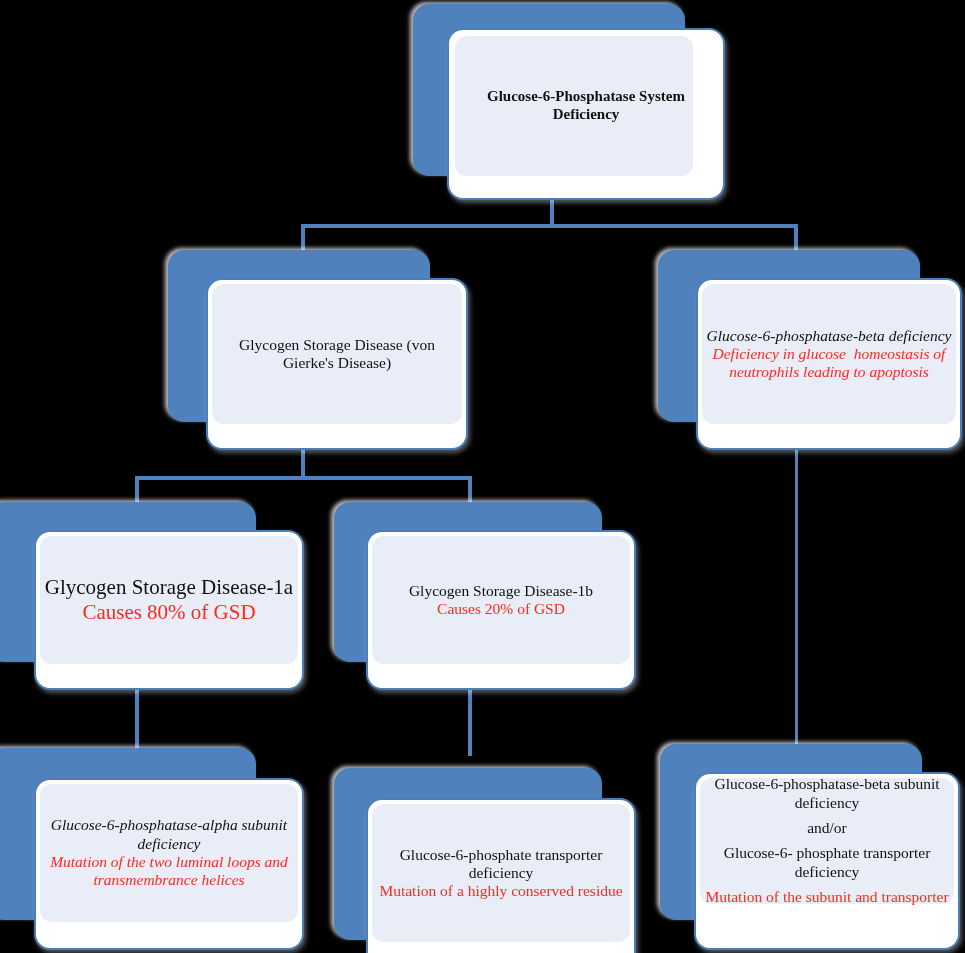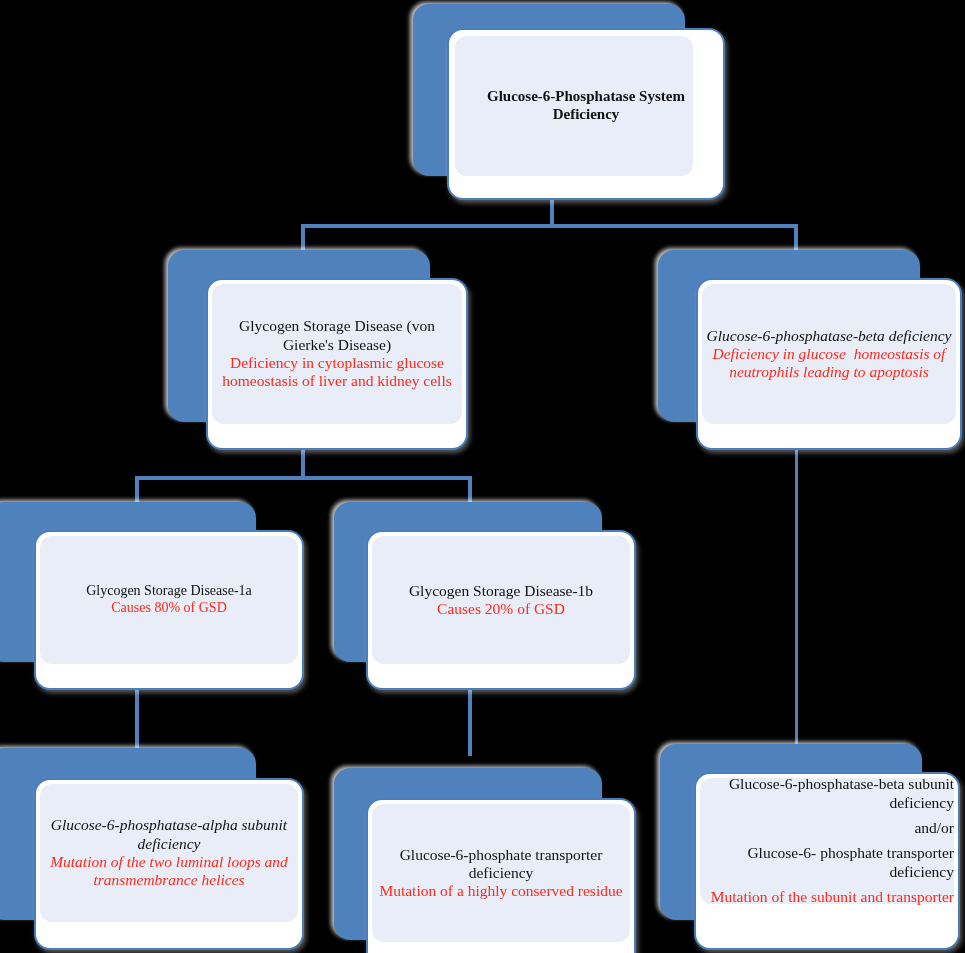--- a/index.html
+++ b/index.html
@@ -93,21 +93,21 @@
   
   #node-beta { left: 658px; top: 250px; width: 300px; height: 200px; }
   #node-beta .plate { width: 262px; height: 172px; }
   #node-beta .frame { left: 38px; top: 28px; width: 266px; height: 172px; }
   #node-beta .panel { left: 44px; top: 34px; width: 254px; height: 140px; font-size: 15.5px; font-style: italic; }
 
   
   #node-1a { left: 2px; top: 502px; width: 302px; height: 188px; }
   #node-1a .plate { left: -14px; width: 268px; height: 160px; }
   #node-1a .frame { left: 32px; top: 28px; width: 270px; height: 160px; }
-  #node-1a .panel { left: 38px; top: 34px; width: 258px; height: 128px; font-size: 14px; }
+  #node-1a .panel { left: 38px; top: 34px; width: 258px; height: 128px; font-size: 21px; }
 
   
   #node-1b { left: 334px; top: 502px; width: 300px; height: 220px; }
   #node-1b .plate { width: 268px; height: 160px; }
   #node-1b .frame { left: 32px; top: 28px; width: 270px; height: 160px; }
   #node-1b .panel { left: 38px; top: 34px; width: 258px; height: 128px; font-size: 15.5px; }
 
   
   #node-alpha { left: 2px; top: 748px; width: 302px; height: 202px; font-style: italic; }
   #node-alpha .plate { left: -14px; width: 268px; height: 172px; }
@@ -118,21 +118,21 @@
   #node-transp { left: 334px; top: 768px; width: 300px; height: 202px; }
   #node-transp .plate { width: 268px; height: 172px; }
   #node-transp .frame { left: 32px; top: 30px; width: 270px; height: 172px; }
   #node-transp .panel { left: 38px; top: 36px; width: 258px; height: 138px; font-size: 15.5px; }
 
   
   #node-both { left: 660px; top: 744px; width: 300px; height: 206px; }
   #node-both .plate { width: 262px; height: 176px; }
   #node-both .frame { left: 34px; top: 28px; width: 266px; height: 178px; }
   #node-both .panel { left: 40px; top: 34px; width: 254px; height: 126px; font-size: 15.5px; }
-  #node-both .panel p { line-height: 1.22; text-align: right; }
+  #node-both .panel p { line-height: 1.22; }
 </style>
 </head>
 <body>
 
 <div id="stage">
 
   <div class="conn" style="left:550px; top:170px; width:4px; height:58px;"></div>
 
   <div class="conn" style="left:301px; top:224px; width:497px; height:4px;"></div>
 
@@ -160,21 +160,20 @@
     <div class="panel">
       <p class="title">Glucose-6-Phosphatase System Deficiency</p>
     </div>
   </div>
 
   <div class="node" id="node-gsd">
     <div class="plate"></div>
     <div class="frame"></div>
     <div class="panel">
       <p class="title">Glycogen Storage Disease (von Gierke's Disease)</p>
-      <p class="sub">Deficiency in cytoplasmic glucose homeostasis of liver and kidney cells</p>
     </div>
   </div>
 
   <div class="node" id="node-beta">
     <div class="plate"></div>
     <div class="frame"></div>
     <div class="panel">
       <p class="title">Glucose-6-phosphatase-beta deficiency</p>
       <p class="sub">Deficiency in glucose  homeostasis of neutrophils leading to apoptosis</p>
     </div>

